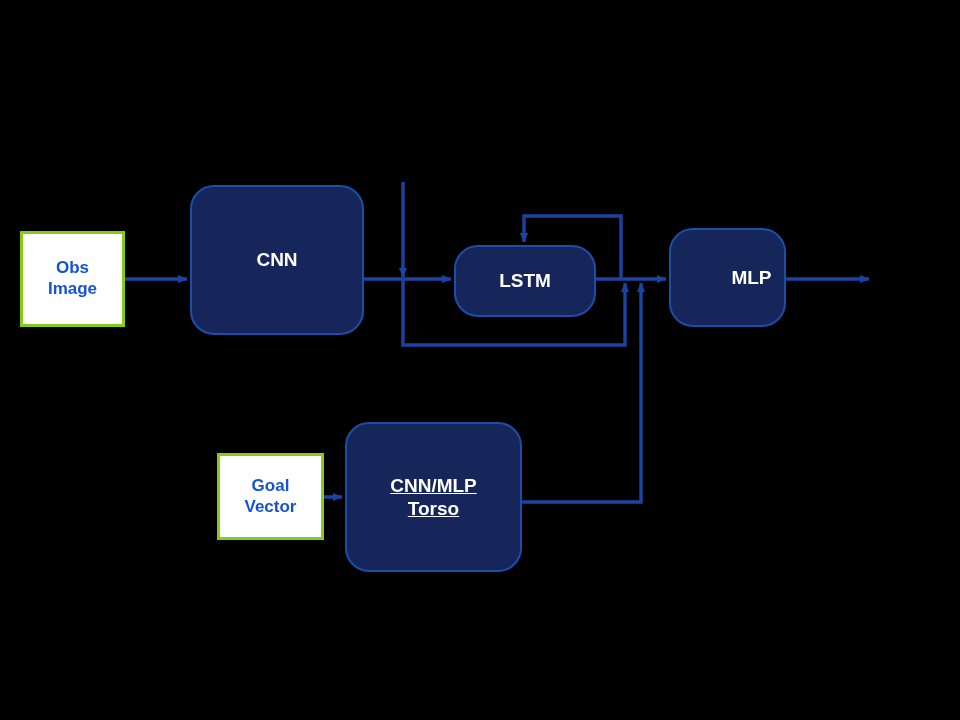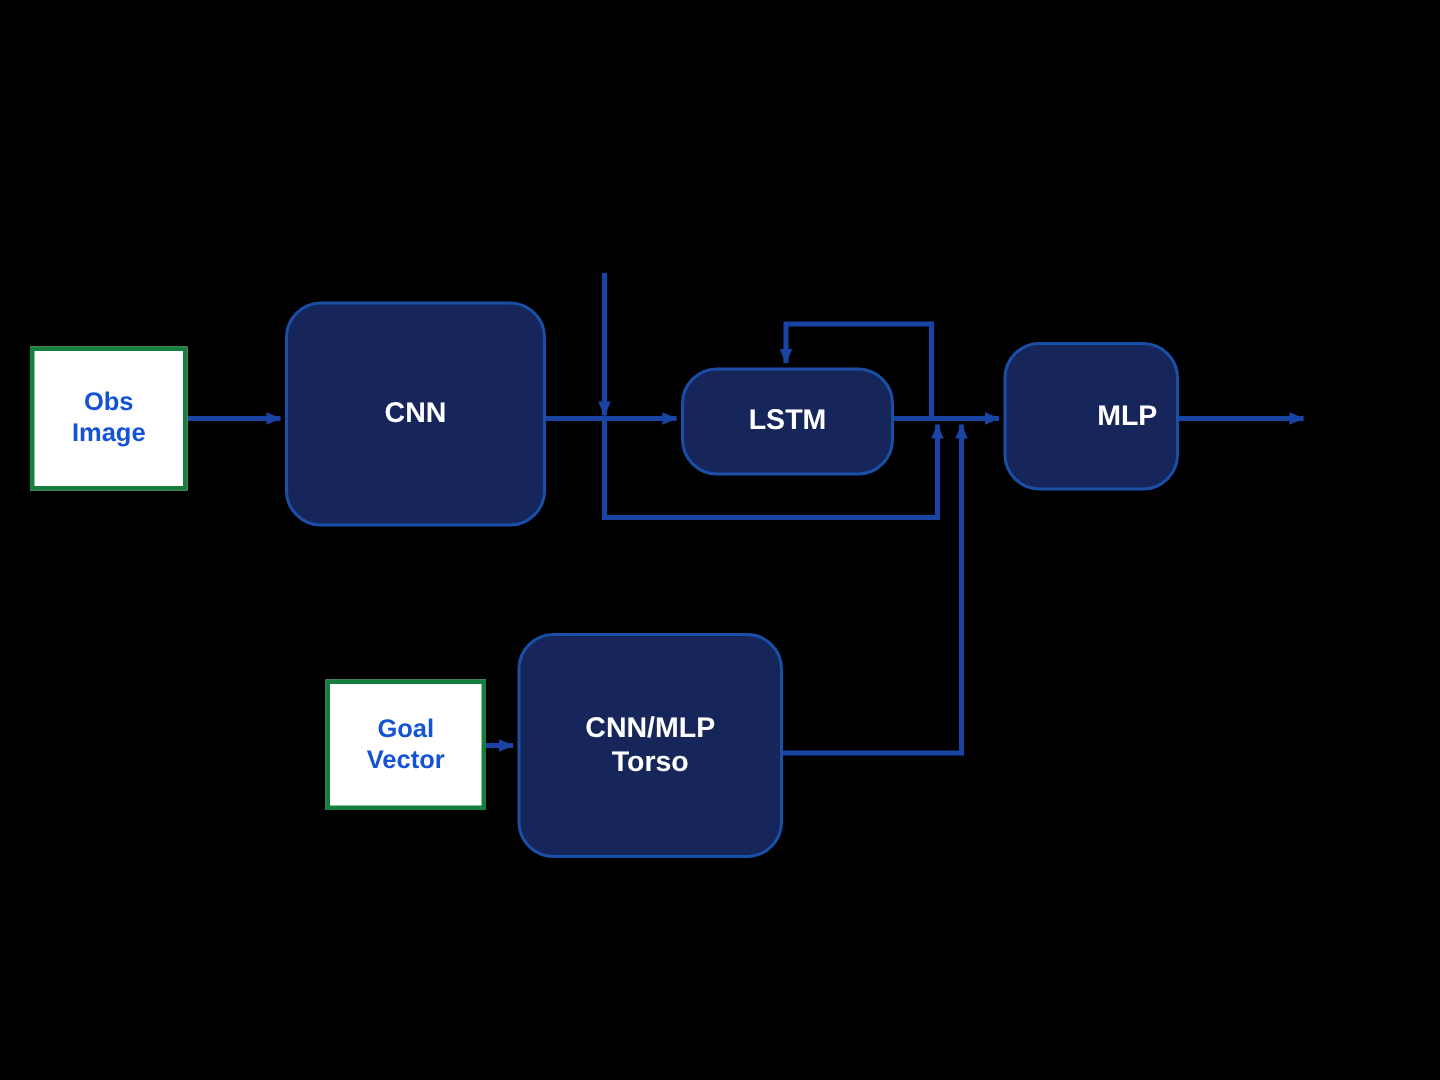--- a/index.html
+++ b/index.html
@@ -34,21 +34,21 @@
   .node-proc {
     background: #16265a;
     border: 2px solid #1a4fa8;
     border-radius: 24px;
     color: #ffffff;
     font-size: 19px;
     font-weight: 700;
   }
   .node-input {
     background: #ffffff;
-    border: 3px solid #15803d;
+    border: 3px solid #84cc16;
     border-radius: 0;
     color: #1452d6;
     font-size: 17px;
     font-weight: 700;
   }
   .node-label {
     white-space: pre-line;
     pointer-events: none;
   }
 </style>
@@ -85,35 +85,35 @@
       <path d="M786,279 L869,279" marker-end="url(#arrow)"></path>
 
     </g>
   </svg>
 
   <div class="node node-input" style="left:20px; top:231px; width:105px; height:96px;">
     <span class="node-label">Obs
 Image</span>
   </div>
 
-  <div class="node node-proc" style="left:190px; top:201px; width:174px; height:150px;">
+  <div class="node node-proc" style="left:190px; top:185px; width:174px; height:150px;">
     <span class="node-label">CNN</span>
   </div>
 
   <div class="node node-proc" style="left:454px; top:245px; width:142px; height:72px;">
     <span class="node-label">LSTM</span>
   </div>
 
   <div class="node node-proc" style="left:669px; top:228px; width:117px; height:99px;padding-left:48px;">
     <span class="node-label">MLP</span>
   </div>
 
   <div class="node node-input" style="left:176px; top:453px; width:107px; height:87px;margin-left:41px;">
     <span class="node-label">Goal
 Vector</span>
   </div>
 
-  <div class="node node-proc" style="left:345px; top:422px; width:177px; height:150px;">
+  <div class="node node-proc" style="left:345px; top:422px; width:177px; height:150px;text-decoration:underline;">
     <span class="node-label">CNN/MLP
 Torso</span>
   </div>
 
 </div>
 
 </body></html>

